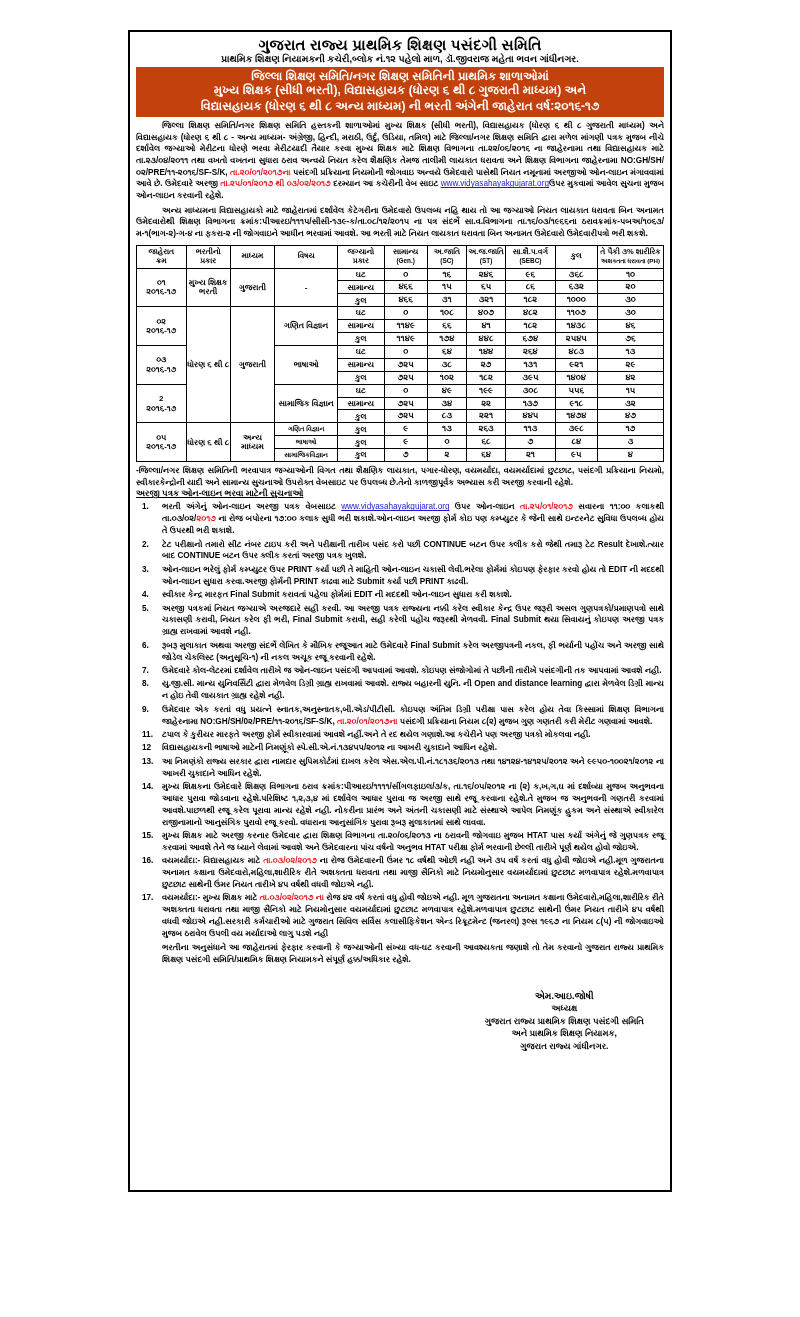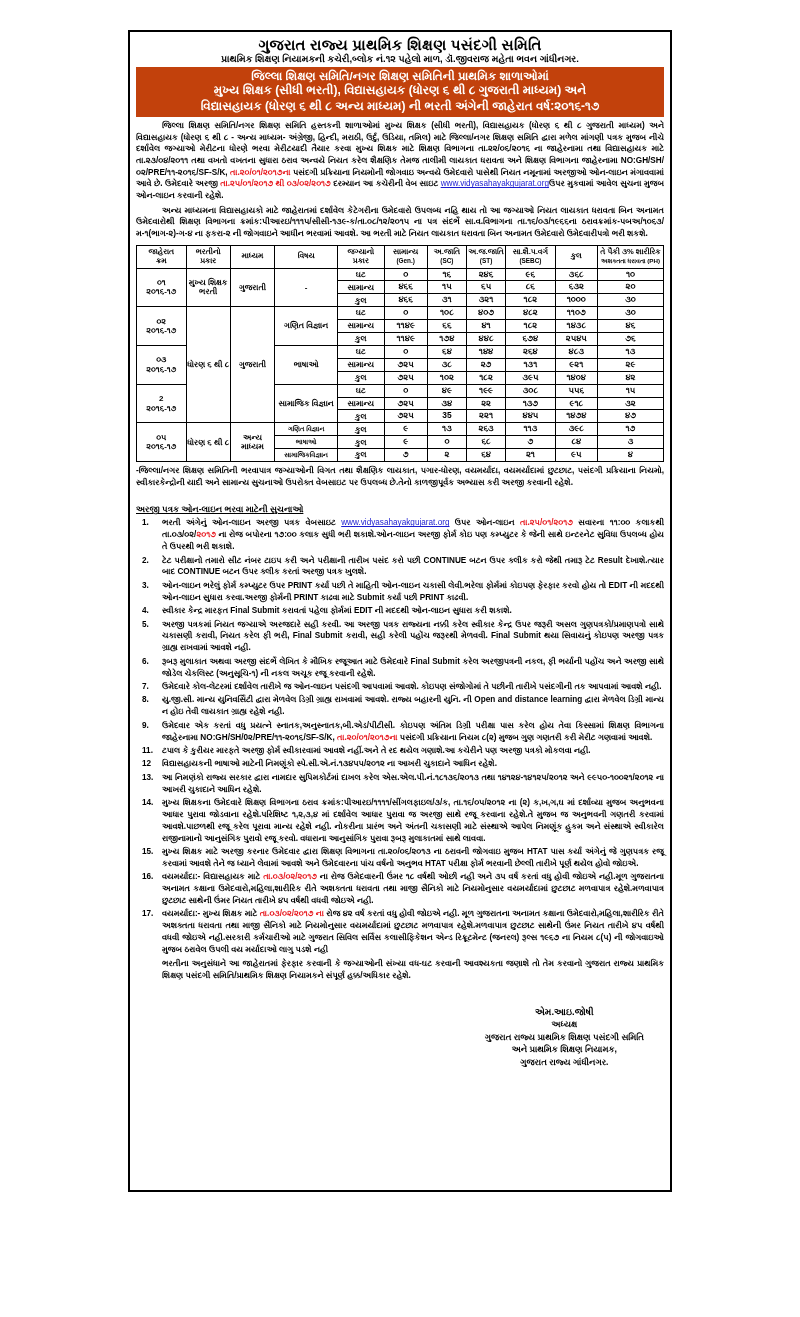--- a/index.html
+++ b/index.html
@@ -27,21 +27,21 @@
   table.jobs th{font-size:7.6px;padding:2px 0;}
   table.jobs td.num{font-size:8.4px;}
   table.jobs td.small{font-size:6.6px;}
   table.jobs th .sub{font-size:6.4px;display:block;}
   table.jobs th .phsub{font-size:6.2px;display:block;font-weight:bold;}
   .c1{width:9.4%}.c2{width:8.4%}.c3{width:8.4%}.c4{width:12.0%}.c5{width:8.8%}
   .c6{width:8.2%}.c7{width:7.4%}.c8{width:7.4%}.c9{width:9.4%}.c10{width:8.0%}.c11{width:12.6%}
   .thick-top td,.thick-top th{border-top:2px solid #000;}
 
   
-  .listhead{font-size:8.6px;font-weight:bold;text-decoration:underline;margin-top:16px;}
+  .listhead{font-size:8.6px;font-weight:bold;text-decoration:underline;margin-top:0;}
   ol.notes{margin:2px 0 0 0;padding:0;list-style:none;}
   ol.notes > li{display:flex;font-size:8.2px;font-weight:bold;line-height:1.45;margin-bottom:1.5px;}
   ol.notes > li .n{width:26px;flex:0 0 26px;text-align:left;padding-left:6px;box-sizing:border-box;}
   ol.notes > li .t{flex:1;text-align:justify;}
   .contpara{font-size:8.2px;font-weight:bold;line-height:1.45;text-align:justify;
      margin-left:26px;margin-top:2px;}
 
   
   .footer{margin-top:5px;position:relative;min-height:72px;}
   .foot-left{font-size:9px;font-weight:bold;line-height:1.5;}
@@ -236,21 +236,21 @@
             <td class="c6 num">૭૨૫</td>
             <td class="c7 num">૩૪</td>
             <td class="c8 num">૨૨</td>
             <td class="c9 num">૧૩૭</td>
             <td class="c10 num">૯૧૮</td>
             <td class="c11 num">૩૨</td>
           </tr>
           <tr>
             <td class="c5">કુલ</td>
             <td class="c6 num">૭૨૫</td>
-            <td class="c7 num">35</td>
+            <td class="c7 num">૮૩</td>
             <td class="c8 num">૨૨૧</td>
             <td class="c9 num">૪૪૫</td>
             <td class="c10 num">૧૪૭૪</td>
             <td class="c11 num">૪૭</td>
           </tr>
           <tr class="thick-top">
             <td class="c1" rowspan="3">
               <div>૦૫</div>
               <div>૨૦૧૬-૧૭</div>
             </td>

